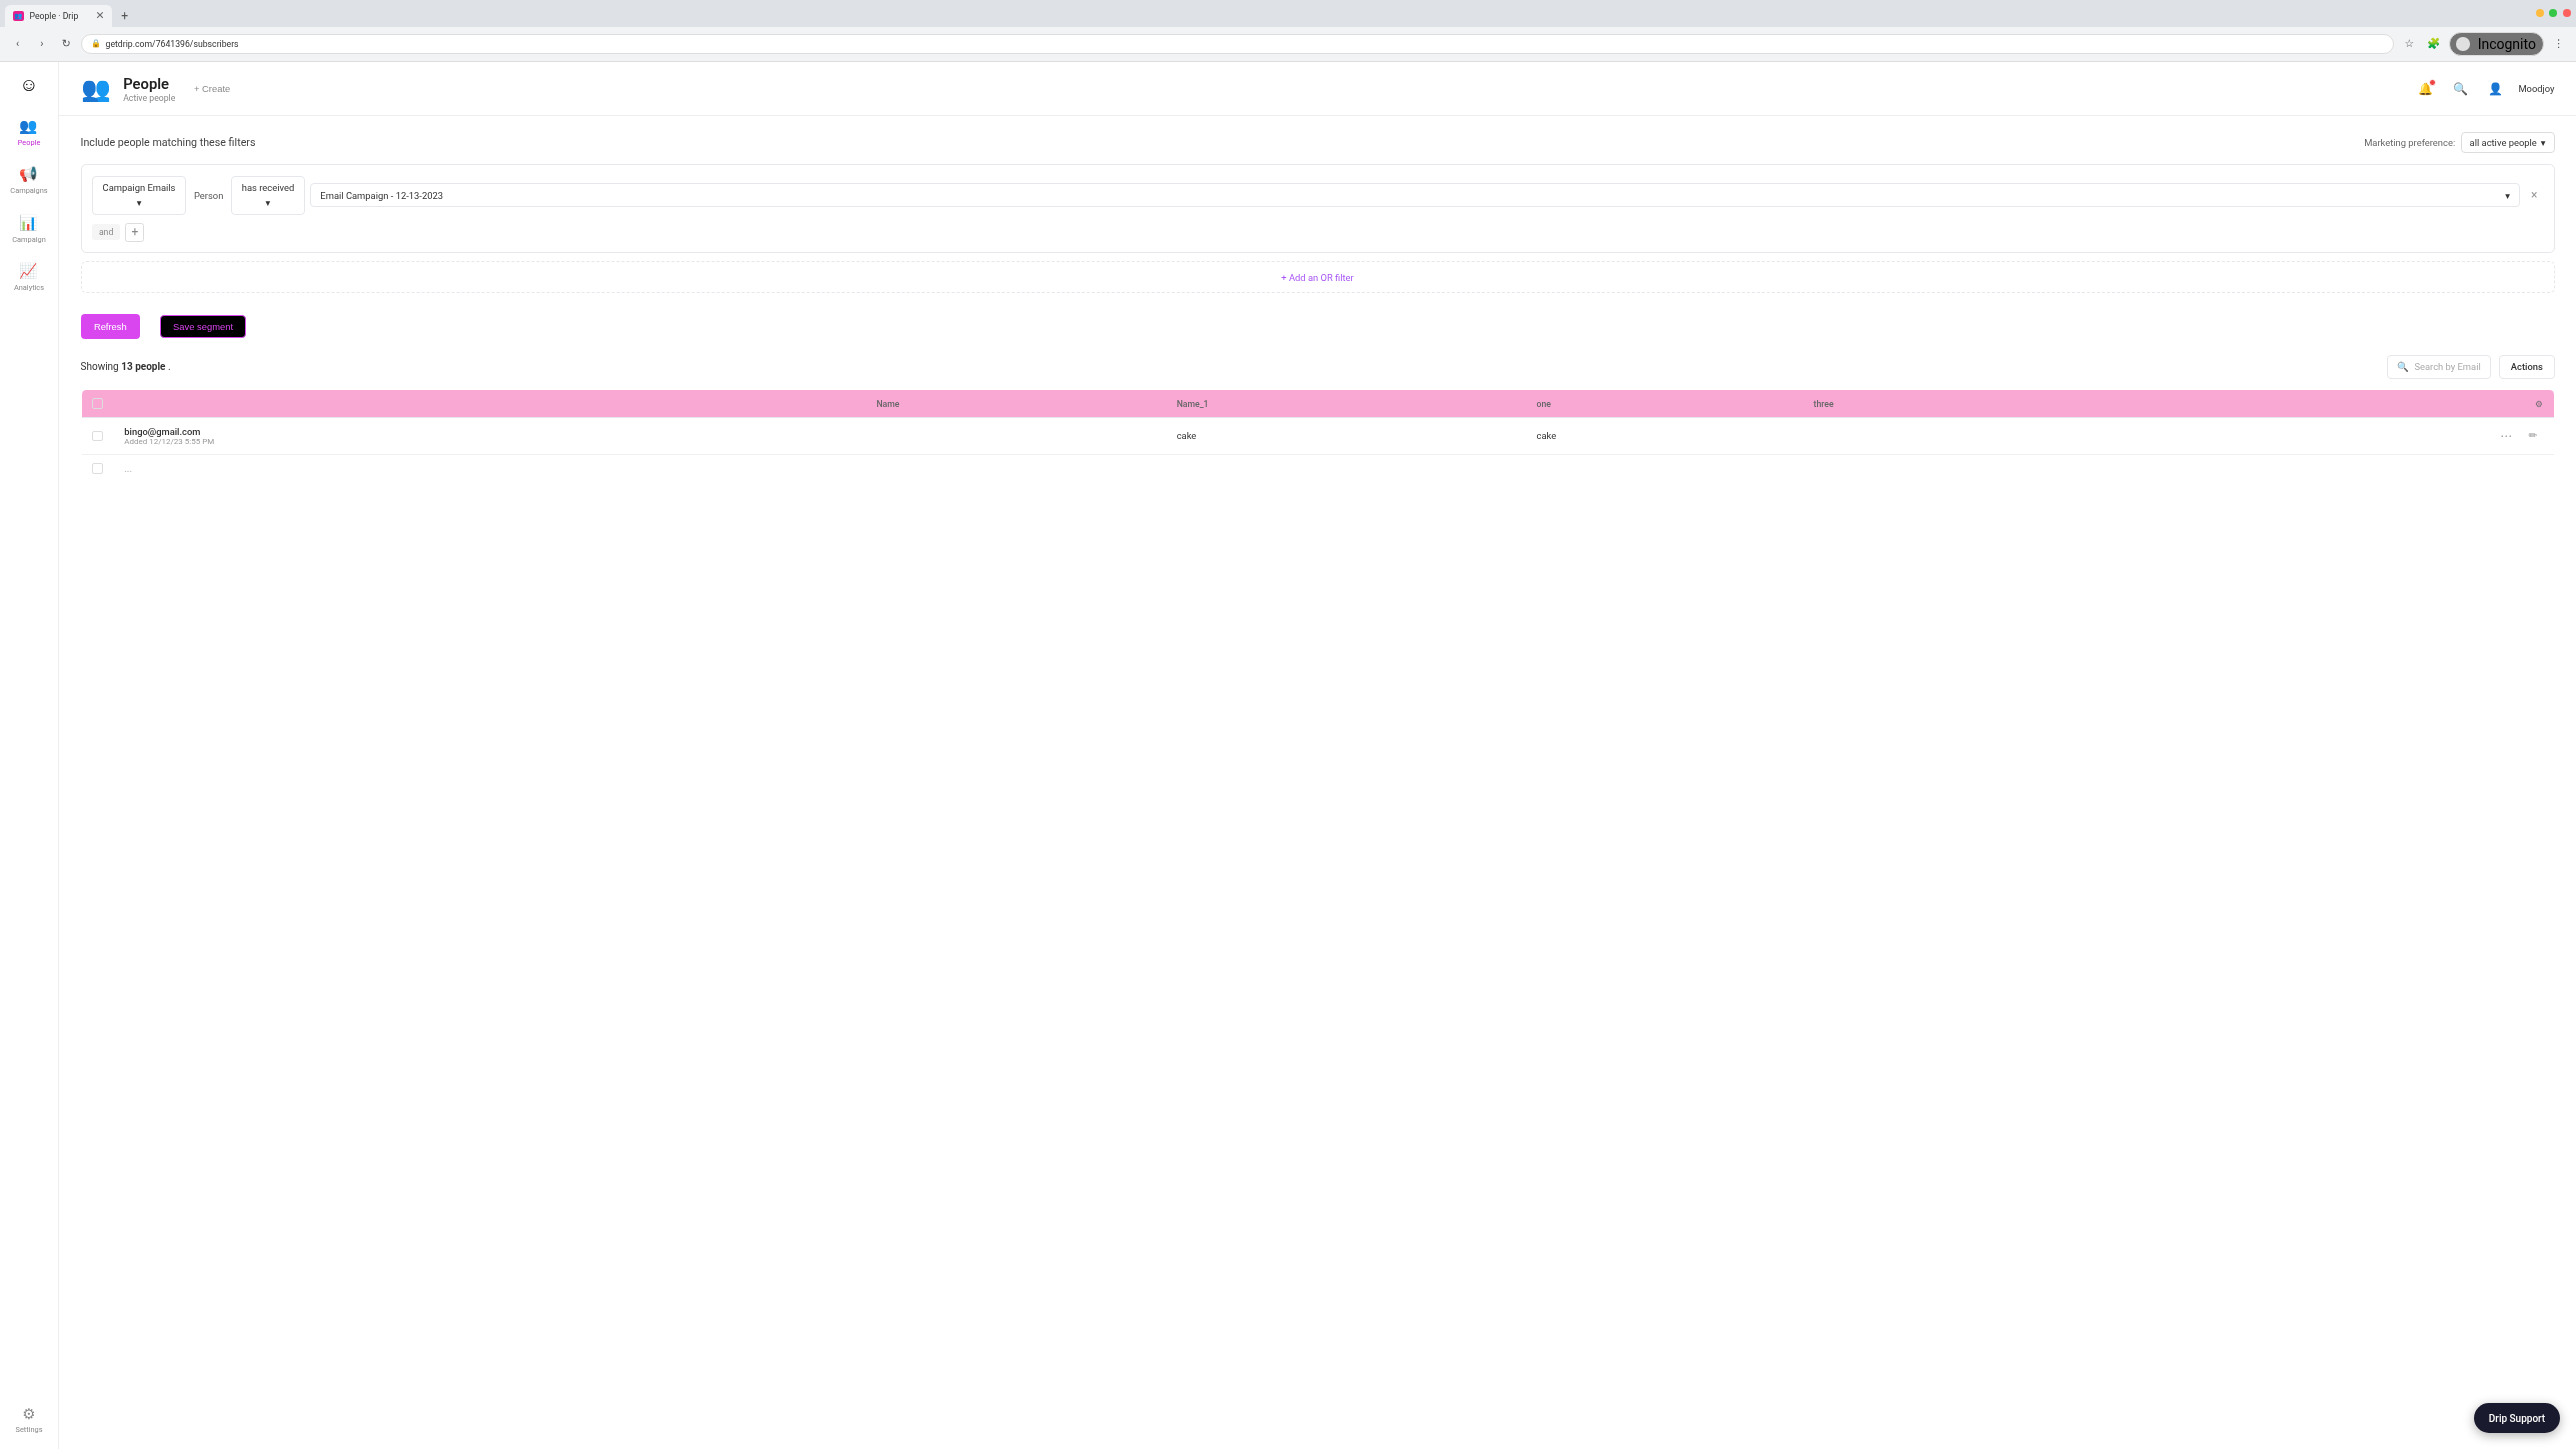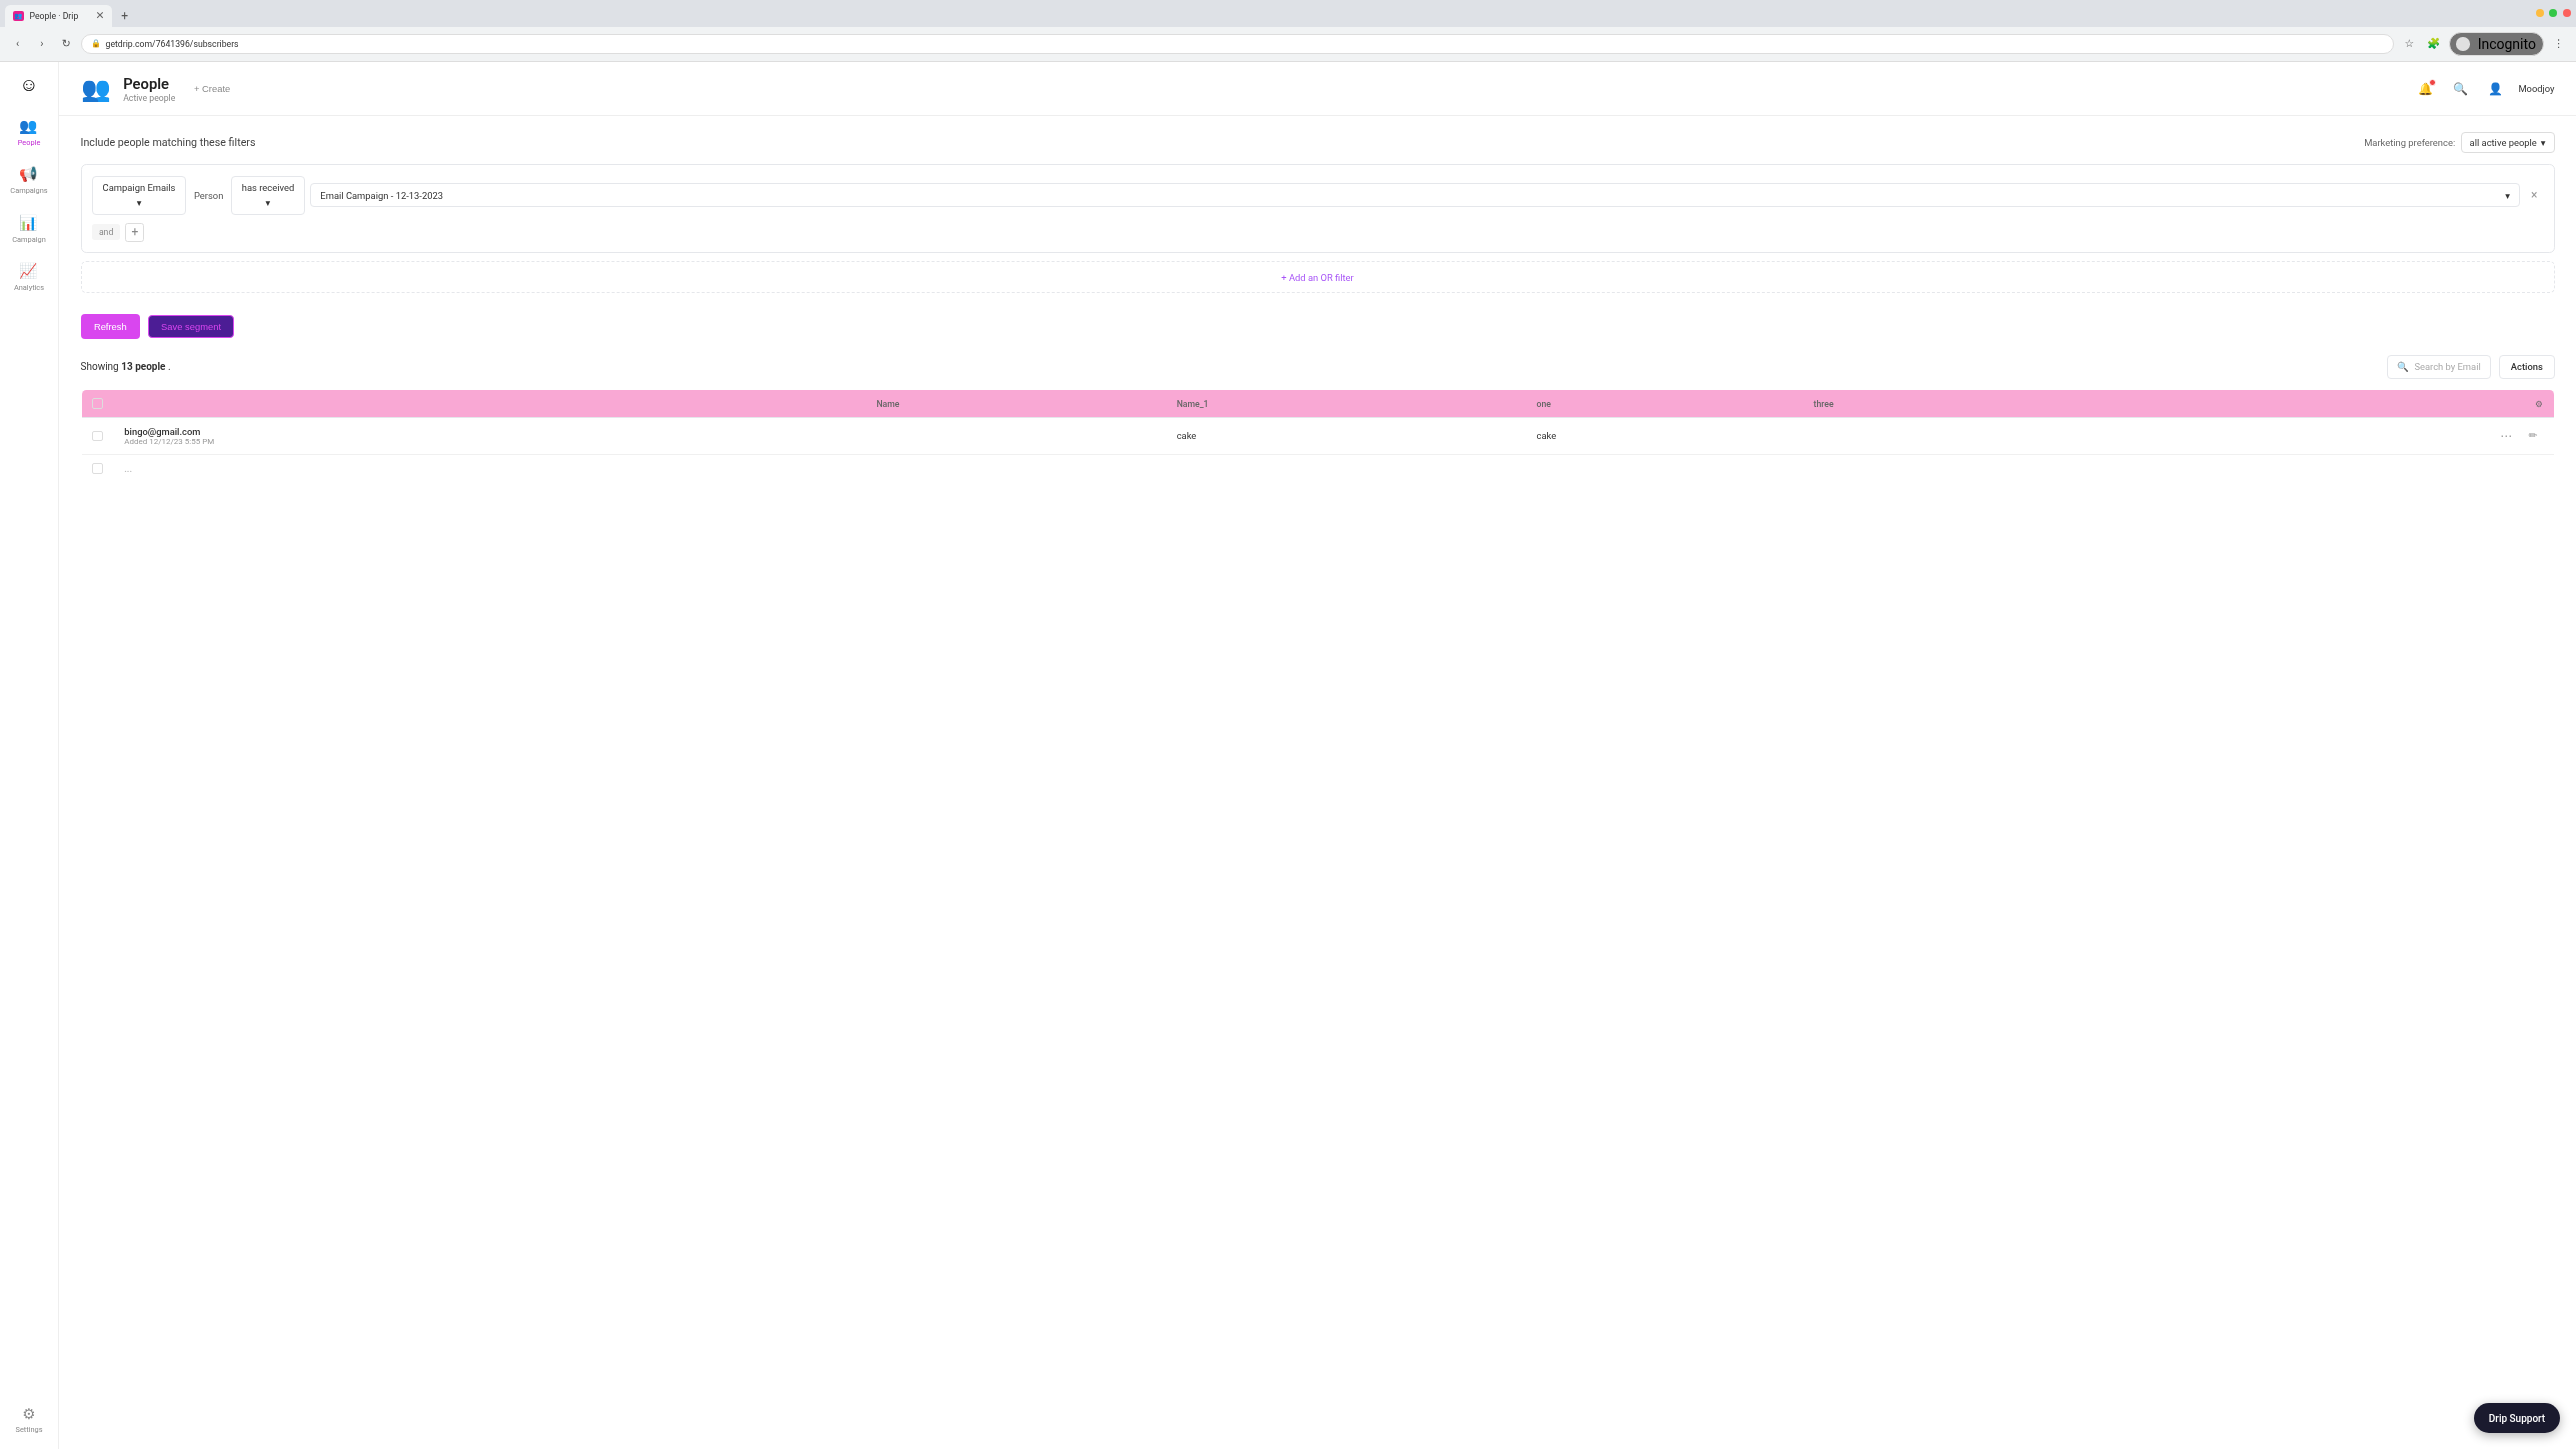--- a/index.html
+++ b/index.html
@@ -398,35 +398,35 @@
       cursor: pointer;
       color: #a855f7;
       font-size: 9.4px;
       margin-bottom: 10.7px;
     }
 
     
     .action-buttons {
       display: flex;
       align-items: center;
-      gap: 8px;
+      gap: 20px;
       padding: 0 21.5px 8px;
     }
     .btn-refresh {
       background: #d946ef;
       color: white;
       border: none;
       border-radius: 4px;
       padding: 6.7px 13.4px;
       font-size: 9.4px;
       font-weight: 500;
       cursor: pointer;
     }
     .btn-save-segment {
-      background: #4c1d95;
+      background: #000000;
       color: #d946ef;
       border: 1.3px solid #d946ef;
       border-radius: 4px;
       padding: 5.4px 12px;
       font-size: 9.4px;
       font-weight: 500;
       cursor: pointer;
     }
 
     .clear-filters {

